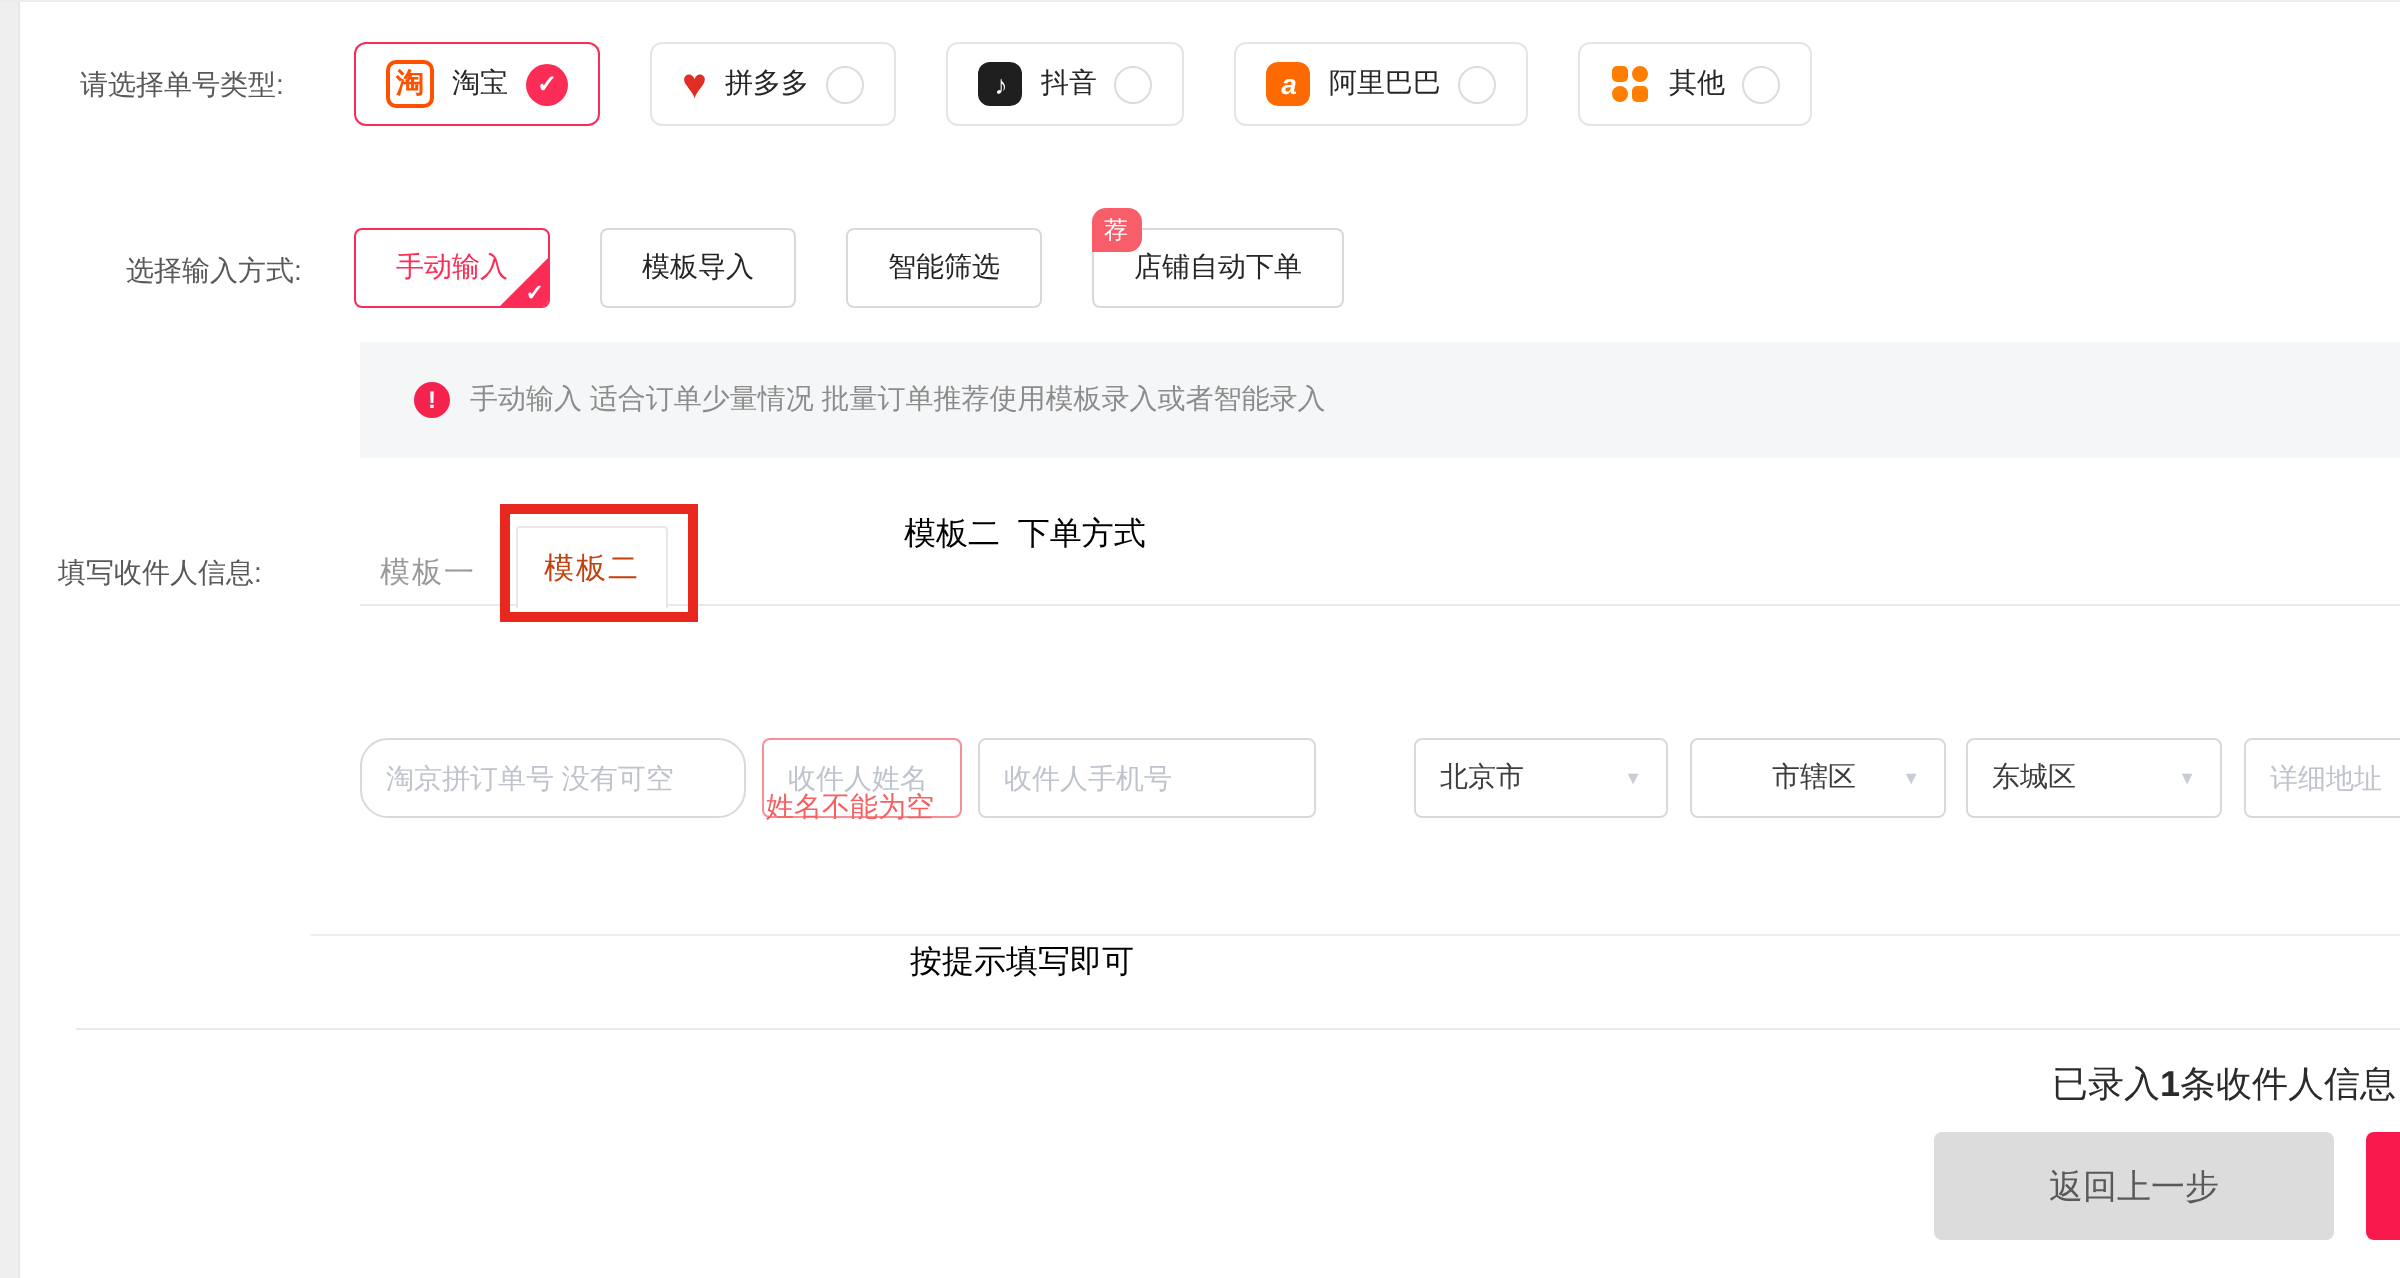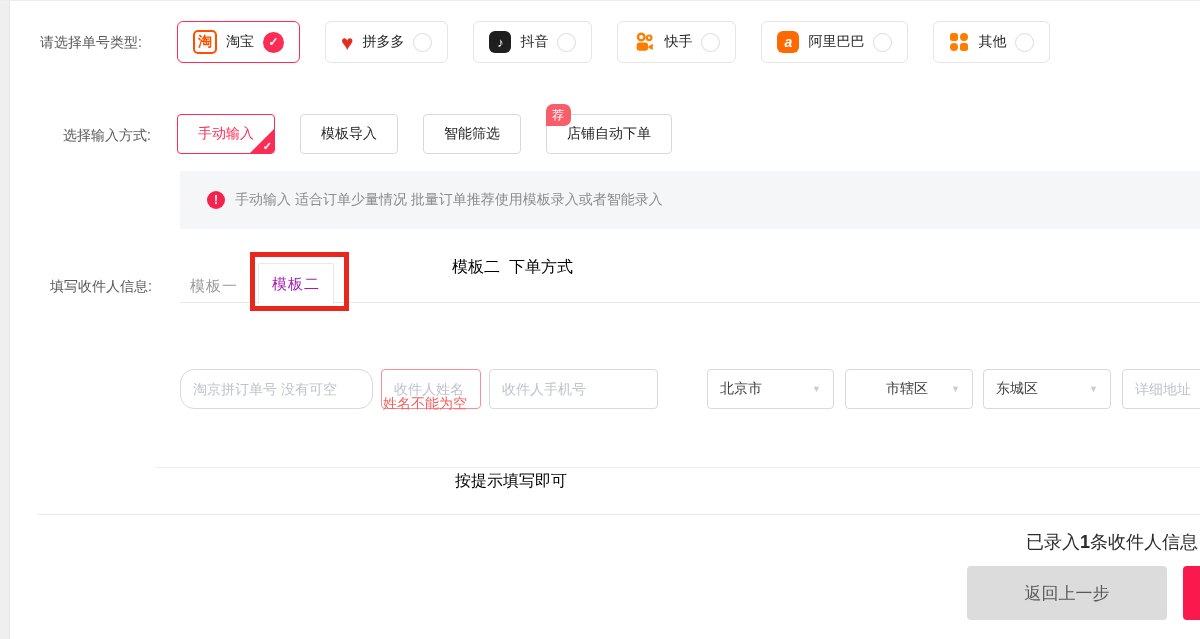--- a/index.html
+++ b/index.html
@@ -56,21 +56,21 @@
 
   .annotation { position:absolute; color:#000000; font-size:16px; white-space:pre;margin-top:24px; }
   .annotation-1 { left:452px; top:232px; }
   .annotation-2 { left:455px; top:446px; }
 
   
   .tab-inactive { position:absolute; left:190px; top:276px; font-size:15px; color:#999; letter-spacing:1px; cursor:pointer; }
   .tab-active {
     position:absolute; left:258px; top:262px; width:76px; height:41px; background:#fff;
     border:1px solid #e8e8e8; border-bottom:none; border-radius:2px 2px 0 0; z-index:2;
-    display:flex; align-items:center; justify-content:center; font-size:15px; color:#a21caf; letter-spacing:1px; cursor:pointer;
+    display:flex; align-items:center; justify-content:center; font-size:15px; color:#c2410c; letter-spacing:1px; cursor:pointer;
   }
   .tab-line { position:absolute; left:180px; top:301px; width:1020px; height:1px; background:#e8e8e8; z-index:1; }
   .red-annotation-rect { position:absolute; left:250px; top:251px; width:99px; height:59px;
     border:5px solid #e8281e; z-index:5; pointer-events:none; }
 
   
   .ipt {
     position:absolute; top:368px; height:40px; border:1px solid #d9d9d9; border-radius:4px;
     font-size:14px; color:#333; padding:0 12px; background:#fff; outline:none;
     font-family:"Liberation Sans", sans-serif;
@@ -113,32 +113,20 @@
     <span class="ico ico-pdd">♥</span>
     <span>拼多多</span>
     <span class="radio-circle"></span>
   </div>
   <div class="type-btn">
     <span class="ico ico-douyin">♪</span>
     <span>抖音</span>
     <span class="radio-circle"></span>
   </div>
   <div class="type-btn">
-    <span class="ico">
-      <svg width="22" height="22" viewBox="0 0 24 24">
-          <circle cx="9" cy="6.6" r="3.6" fill="none" stroke="#ff7e00" stroke-width="2.6"></circle>
-          <circle cx="17.6" cy="7.4" r="2.5" fill="none" stroke="#ff7e00" stroke-width="2.4"></circle>
-          <rect x="4" y="12.6" width="12.4" height="9" rx="3" fill="#ff7e00"></rect>
-          <path d="M16.8 16.6 L21.6 13.8 v7 L16.8 18.4 Z" fill="#ff7e00"></path>
-        </svg>
-    </span>
-    <span>快手</span>
-    <span class="radio-circle"></span>
-  </div>
-  <div class="type-btn">
     <span class="ico ico-alibaba">a</span>
     <span>阿里巴巴</span>
     <span class="radio-circle"></span>
   </div>
   <div class="type-btn">
     <span class="ico">
       <svg width="20" height="20" viewBox="0 0 20 20">
           <rect x="1" y="1" width="8" height="8" rx="2.5" fill="#ff7e00"></rect>
           <rect x="11" y="1" width="8" height="8" rx="4" fill="#ff7e00"></rect>
           <rect x="1" y="11" width="8" height="8" rx="4" fill="#ff7e00"></rect>
@@ -169,21 +157,21 @@
   </div>
 </div>
 
 <div class="notice-bar">
   <span class="alert-icon">!</span>
   <span class="notice-text">手动输入 适合订单少量情况 批量订单推荐使用模板录入或者智能录入</span>
 </div>
 
 <div class="annotation annotation-1">模板二  下单方式</div>
 
-<div class="form-label" style="left:50px; top:277px;text-align:center;">填写收件人信息:</div>
+<div class="form-label" style="left:29px; top:277px;text-align:center;">填写收件人信息:</div>
 <div class="tab-inactive">模板一</div>
 <div class="tab-active">模板二</div>
 <div class="tab-line"></div>
 <div class="red-annotation-rect"></div>
 
 <input class="ipt" style="left: 180px; width: 193px; border-radius: 14px;" placeholder="淘京拼订单号 没有可空">
 <input class="ipt ipt-error" style="left: 381px; width: 100px;" placeholder="收件人姓名">
 <input class="ipt" style="left: 489px; width: 169px;" placeholder="收件人手机号">
 <div class="sel" style="left:707px; width:127px;">
   <span>北京市</span>

